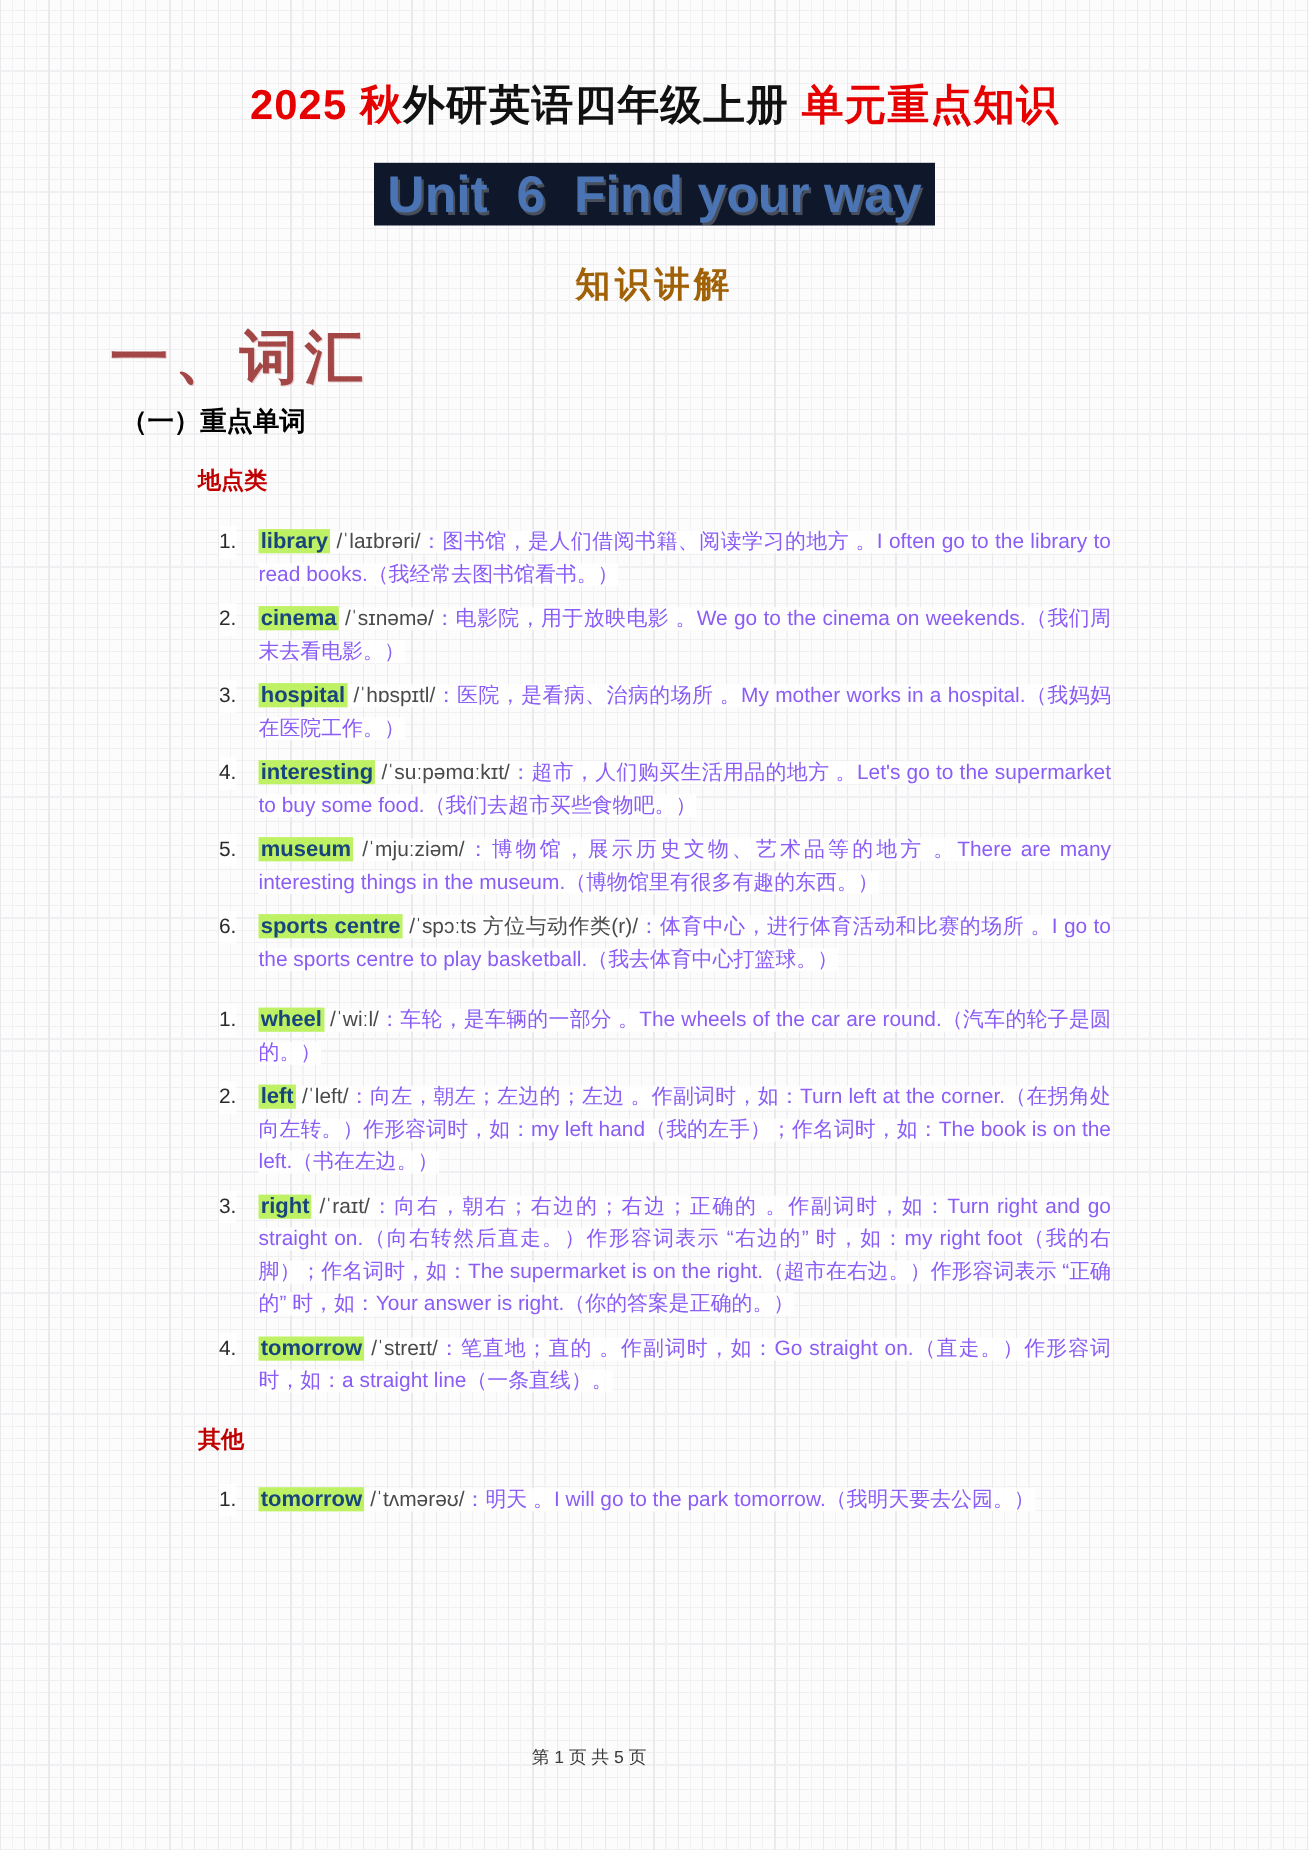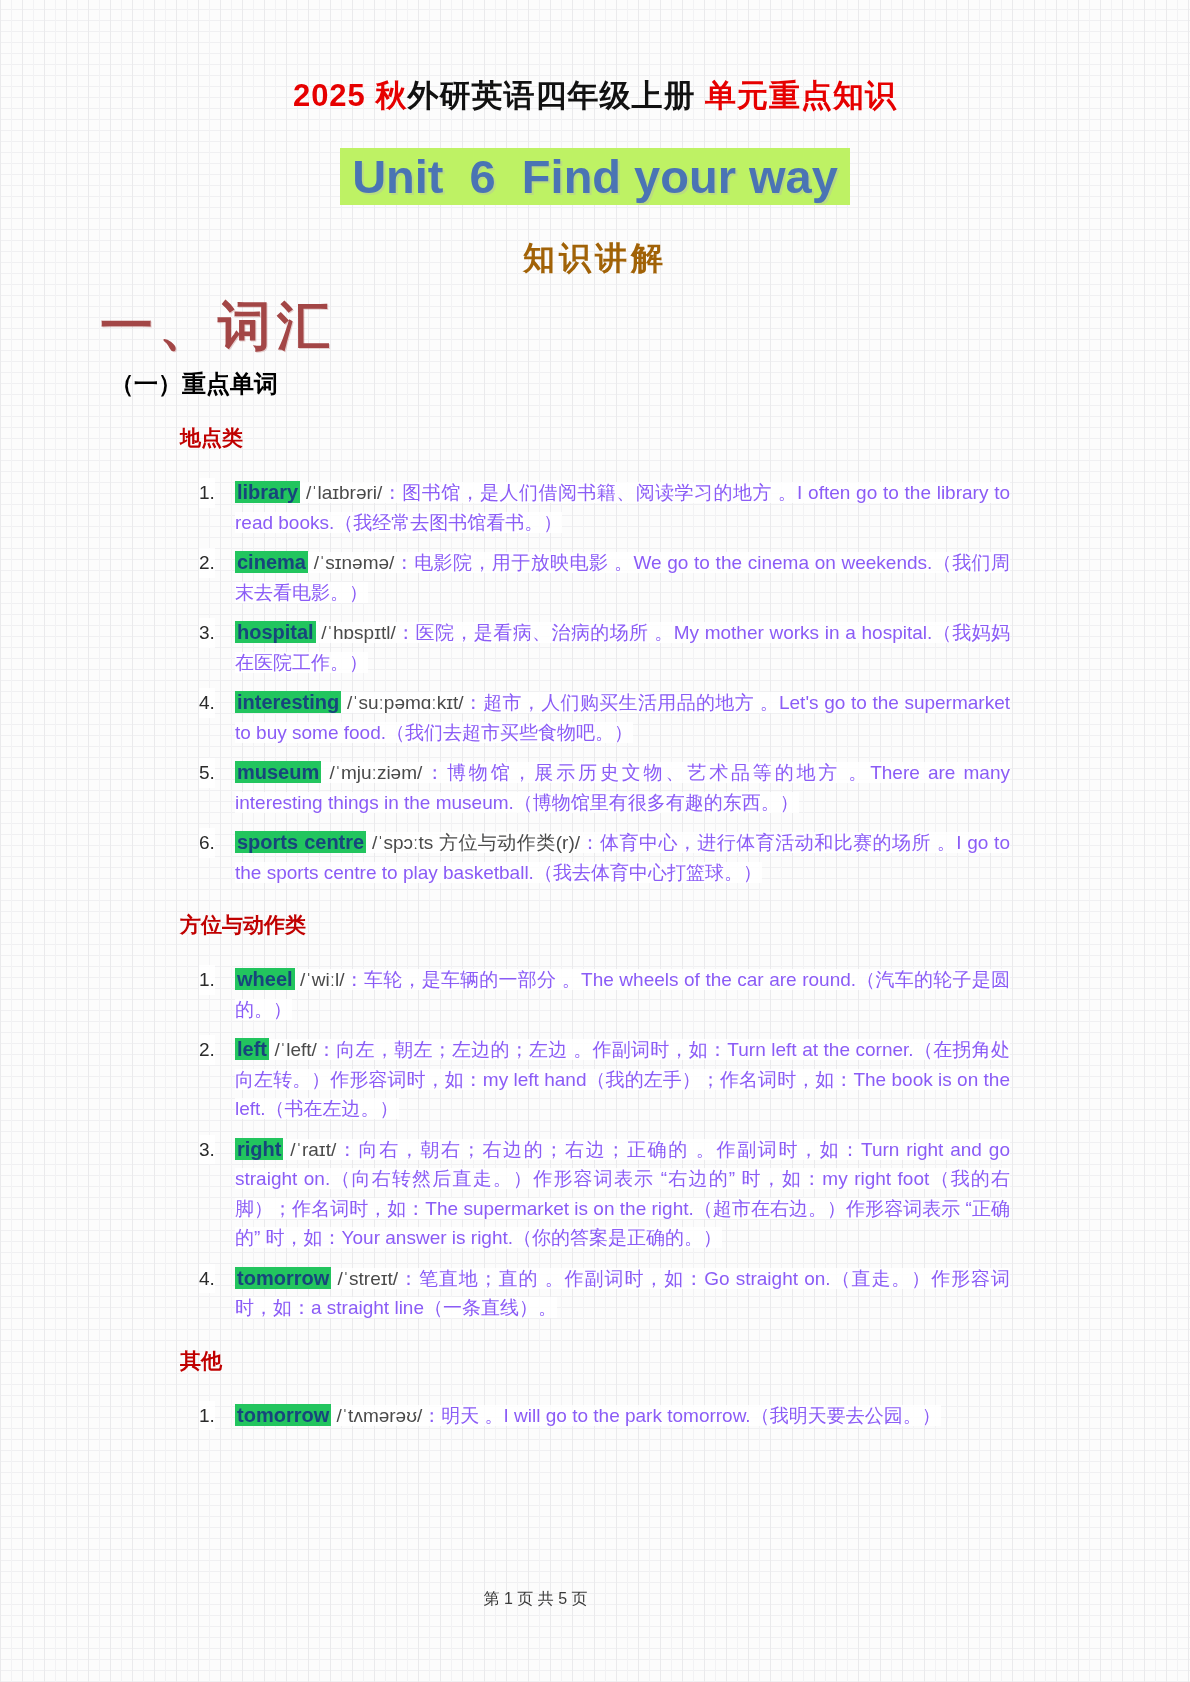--- a/index.html
+++ b/index.html
@@ -18,40 +18,40 @@
     width: 1190px;
     height: 1682px;
     box-sizing: border-box;
     padding: 0 100px;
   }
   
   .doc-title {
     margin: 0;
     padding-top: 72px;
     text-align: center;
-    font-size: 31px;
+    font-size: 38px;
     font-weight: 700;
     line-height: 48px;
     letter-spacing: 1px;
     color: #000;
     white-space: pre;
   }
   .doc-title .red { color: #e60000; }
   .doc-title .black { color: #111; }
   .unit-title {
     margin: 26px 0 0 0;
     text-align: center;
     font-size: 47px;
     font-weight: 700;
     line-height: 62px;
     color: #4a74b4;
   }
   .unit-title .hl {
     white-space: pre;
-    background: #bef264;
+    background: #0f172a;
     padding: 2px 12px;
     text-shadow: 2px 2px 0 rgba(180,180,180,0.35);
   }
   .subtitle {
     margin: 28px 0 0 0;
     text-align: center;
     font-family: "Liberation Serif", "DejaVu Serif", serif;
     font-size: 32px;
     font-weight: 600;
     line-height: 44px;
@@ -107,21 +107,21 @@
   }
   .vocab-item .txt {
     background: rgba(255,255,255,0.82);
     box-decoration-break: clone;
     -webkit-box-decoration-break: clone;
   }
   .vocab-item .word {
     font-weight: 700;
     font-size: 20px;
     color: #17457c;
-    background: #22c55e;
+    background: #bef264;
     padding: 0 2px;
   }
   .vocab-item .phon { color: #4a4a4a; }
   .vocab-item .desc { color: #8b5cf6; }
   
   .footer {
     position: absolute;
     top: 1588px;
     left: 0;
     width: 1071px;
@@ -158,21 +158,20 @@
 
   <li class="vocab-item"><span class="num">4.</span><span class="txt"><span class="word">interesting</span><span class="phon"> /ˈsuːpəmɑːkɪt/</span><span class="desc">：超市，人们购买生活用品的地方 。Let's go to the supermarket to buy some food.（我们去超市买些食物吧。）</span></span></li>
 
   <li class="vocab-item"><span class="num">5.</span><span class="txt"><span class="word">museum</span><span class="phon"> /ˈmjuːziəm/</span><span class="desc">：博物馆，展示历史文物、艺术品等的地方 。There are many interesting things in the museum.（博物馆里有很多有趣的东西。）</span></span></li>
 
   <li class="vocab-item"><span class="num">6.</span><span class="txt"><span class="word">sports centre</span><span class="phon"> /ˈspɔːts 方位与动作类(r)/</span><span class="desc">：体育中心，进行体育活动和比赛的场所 。I go to the sports centre to play basketball.（我去体育中心打篮球。）</span></span></li>
 </ol>
   </section>
 
   <section class="group">
-    <div class="group-heading">方位与动作类</div>
     <ol class="vocab-list">
   <li class="vocab-item"><span class="num">1.</span><span class="txt"><span class="word">wheel</span><span class="phon"> /ˈwiːl/</span><span class="desc">：车轮，是车辆的一部分 。The wheels of the car are round.（汽车的轮子是圆的。）</span></span></li>
 
   <li class="vocab-item"><span class="num">2.</span><span class="txt"><span class="word">left</span><span class="phon"> /ˈleft/</span><span class="desc">：向左，朝左；左边的；左边 。作副词时，如：Turn left at the corner.（在拐角处向左转。）作形容词时，如：my left hand（我的左手）；作名词时，如：The book is on the left.（书在左边。）</span></span></li>
 
   <li class="vocab-item"><span class="num">3.</span><span class="txt"><span class="word">right</span><span class="phon"> /ˈraɪt/</span><span class="desc">：向右，朝右；右边的；右边；正确的 。作副词时，如：Turn right and go straight on.（向右转然后直走。）作形容词表示 “右边的” 时，如：my right foot（我的右脚）；作名词时，如：The supermarket is on the right.（超市在右边。）作形容词表示 “正确的” 时，如：Your answer is right.（你的答案是正确的。）</span></span></li>
 
   <li class="vocab-item"><span class="num">4.</span><span class="txt"><span class="word">tomorrow</span><span class="phon"> /ˈstreɪt/</span><span class="desc">：笔直地；直的 。作副词时，如：Go straight on.（直走。）作形容词时，如：a straight line（一条直线）。</span></span></li>
 </ol>
   </section>

